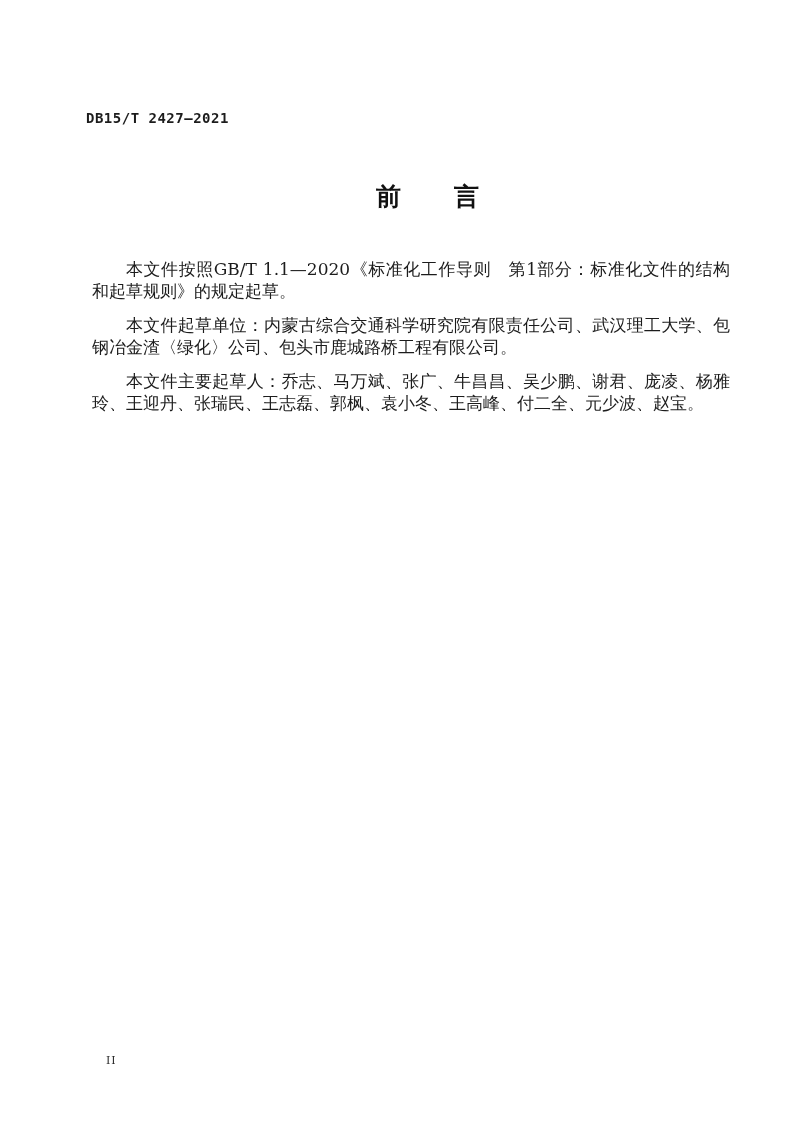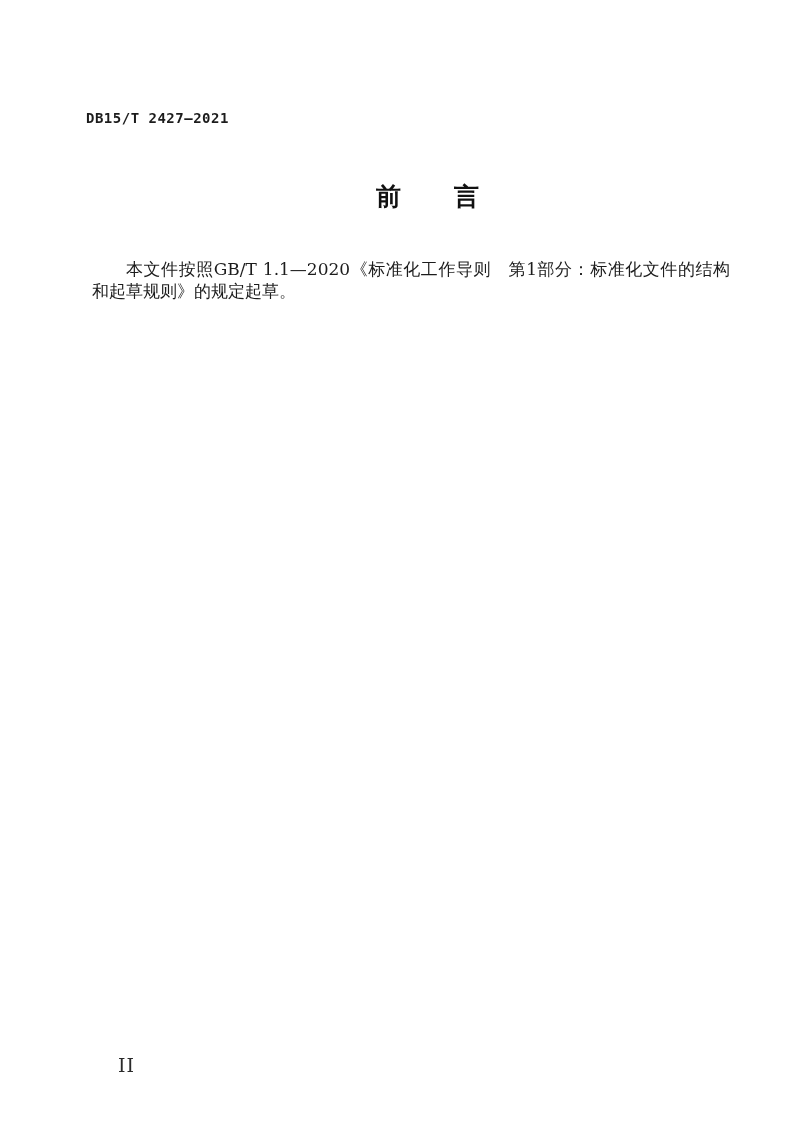--- a/index.html
+++ b/index.html
@@ -44,35 +44,37 @@
     line-height: 22px;
     text-align: justify;
     color: #1c1c1c;
   }
   .doc-body p {
     text-indent: 2em;
     margin: 0;
   }
   .page-number {
     position: absolute;
-    left: 100px;
+    left: 88px;
     top: 1036px;
-    font-size: 19px;
+    font-size: 11px;
     letter-spacing: 1px;
     color: #2a2a2a;
   }
 </style>
 </head>
 <body>
 
 <div class="page">
 
   <div class="doc-header">DB15/T 2427—2021</div>
 
   <div class="doc-title">前　　言</div>
 
   <div class="doc-body">
     <p>本文件按照GB/T 1.1—2020《标准化工作导则　第1部分：标准化文件的结构和起草规则》的规定起草。</p>
+    <p>本文件起草单位：内蒙古综合交通科学研究院有限责任公司、武汉理工大学、包钢冶金渣〈绿化〉公司、包头市鹿城路桥工程有限公司。</p>
+    <p>本文件主要起草人：乔志、马万斌、张广、牛昌昌、吴少鹏、谢君、庞凌、杨雅玲、王迎丹、张瑞民、王志磊、郭枫、袁小冬、王高峰、付二全、元少波、赵宝。</p>
   </div>
 
   <div class="page-number">II</div>
 
 </div>
 
 </body></html>

